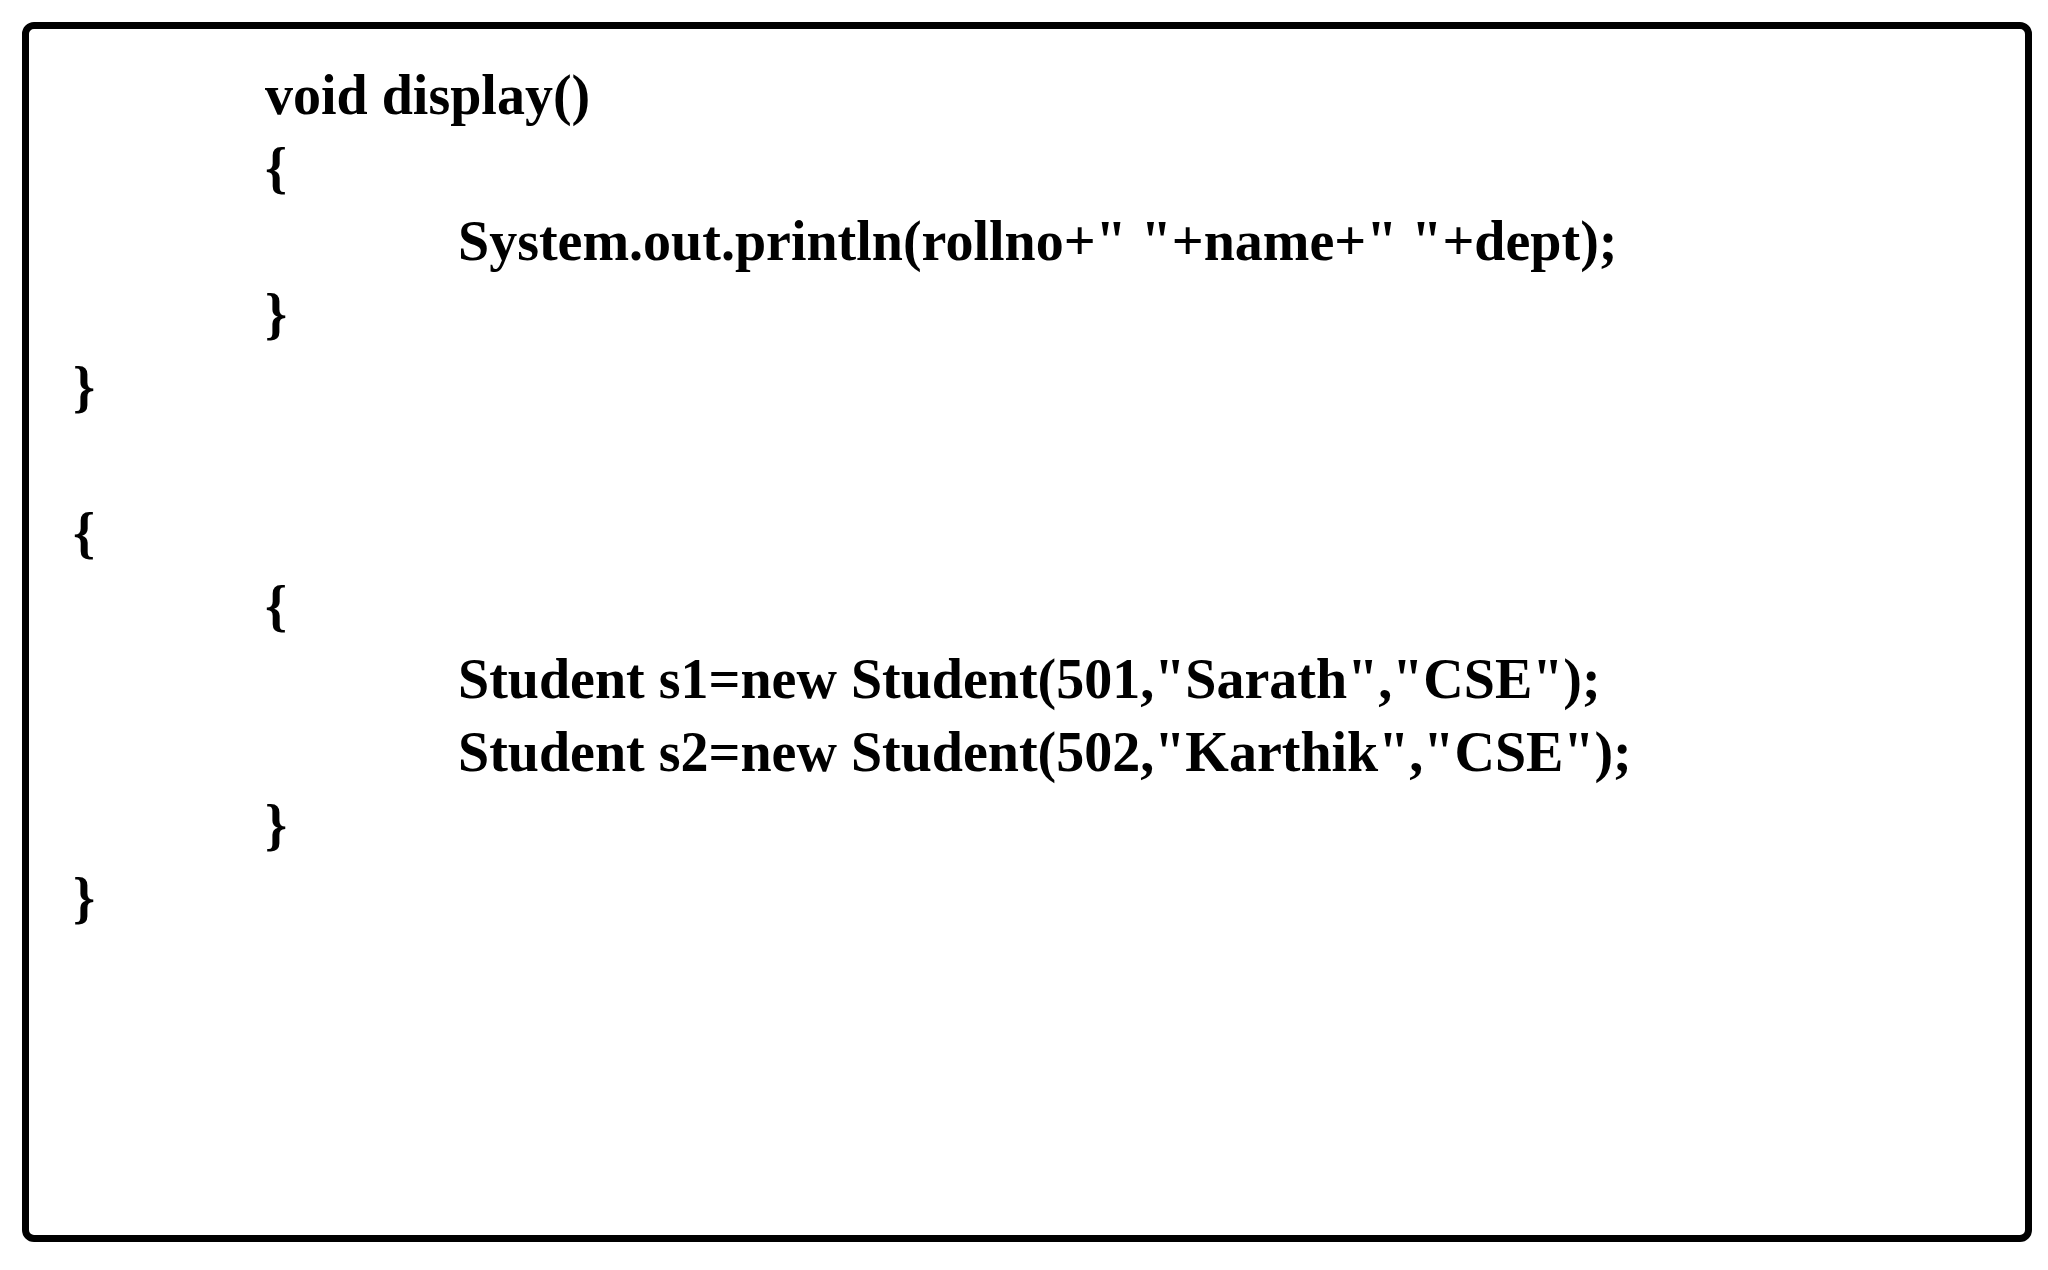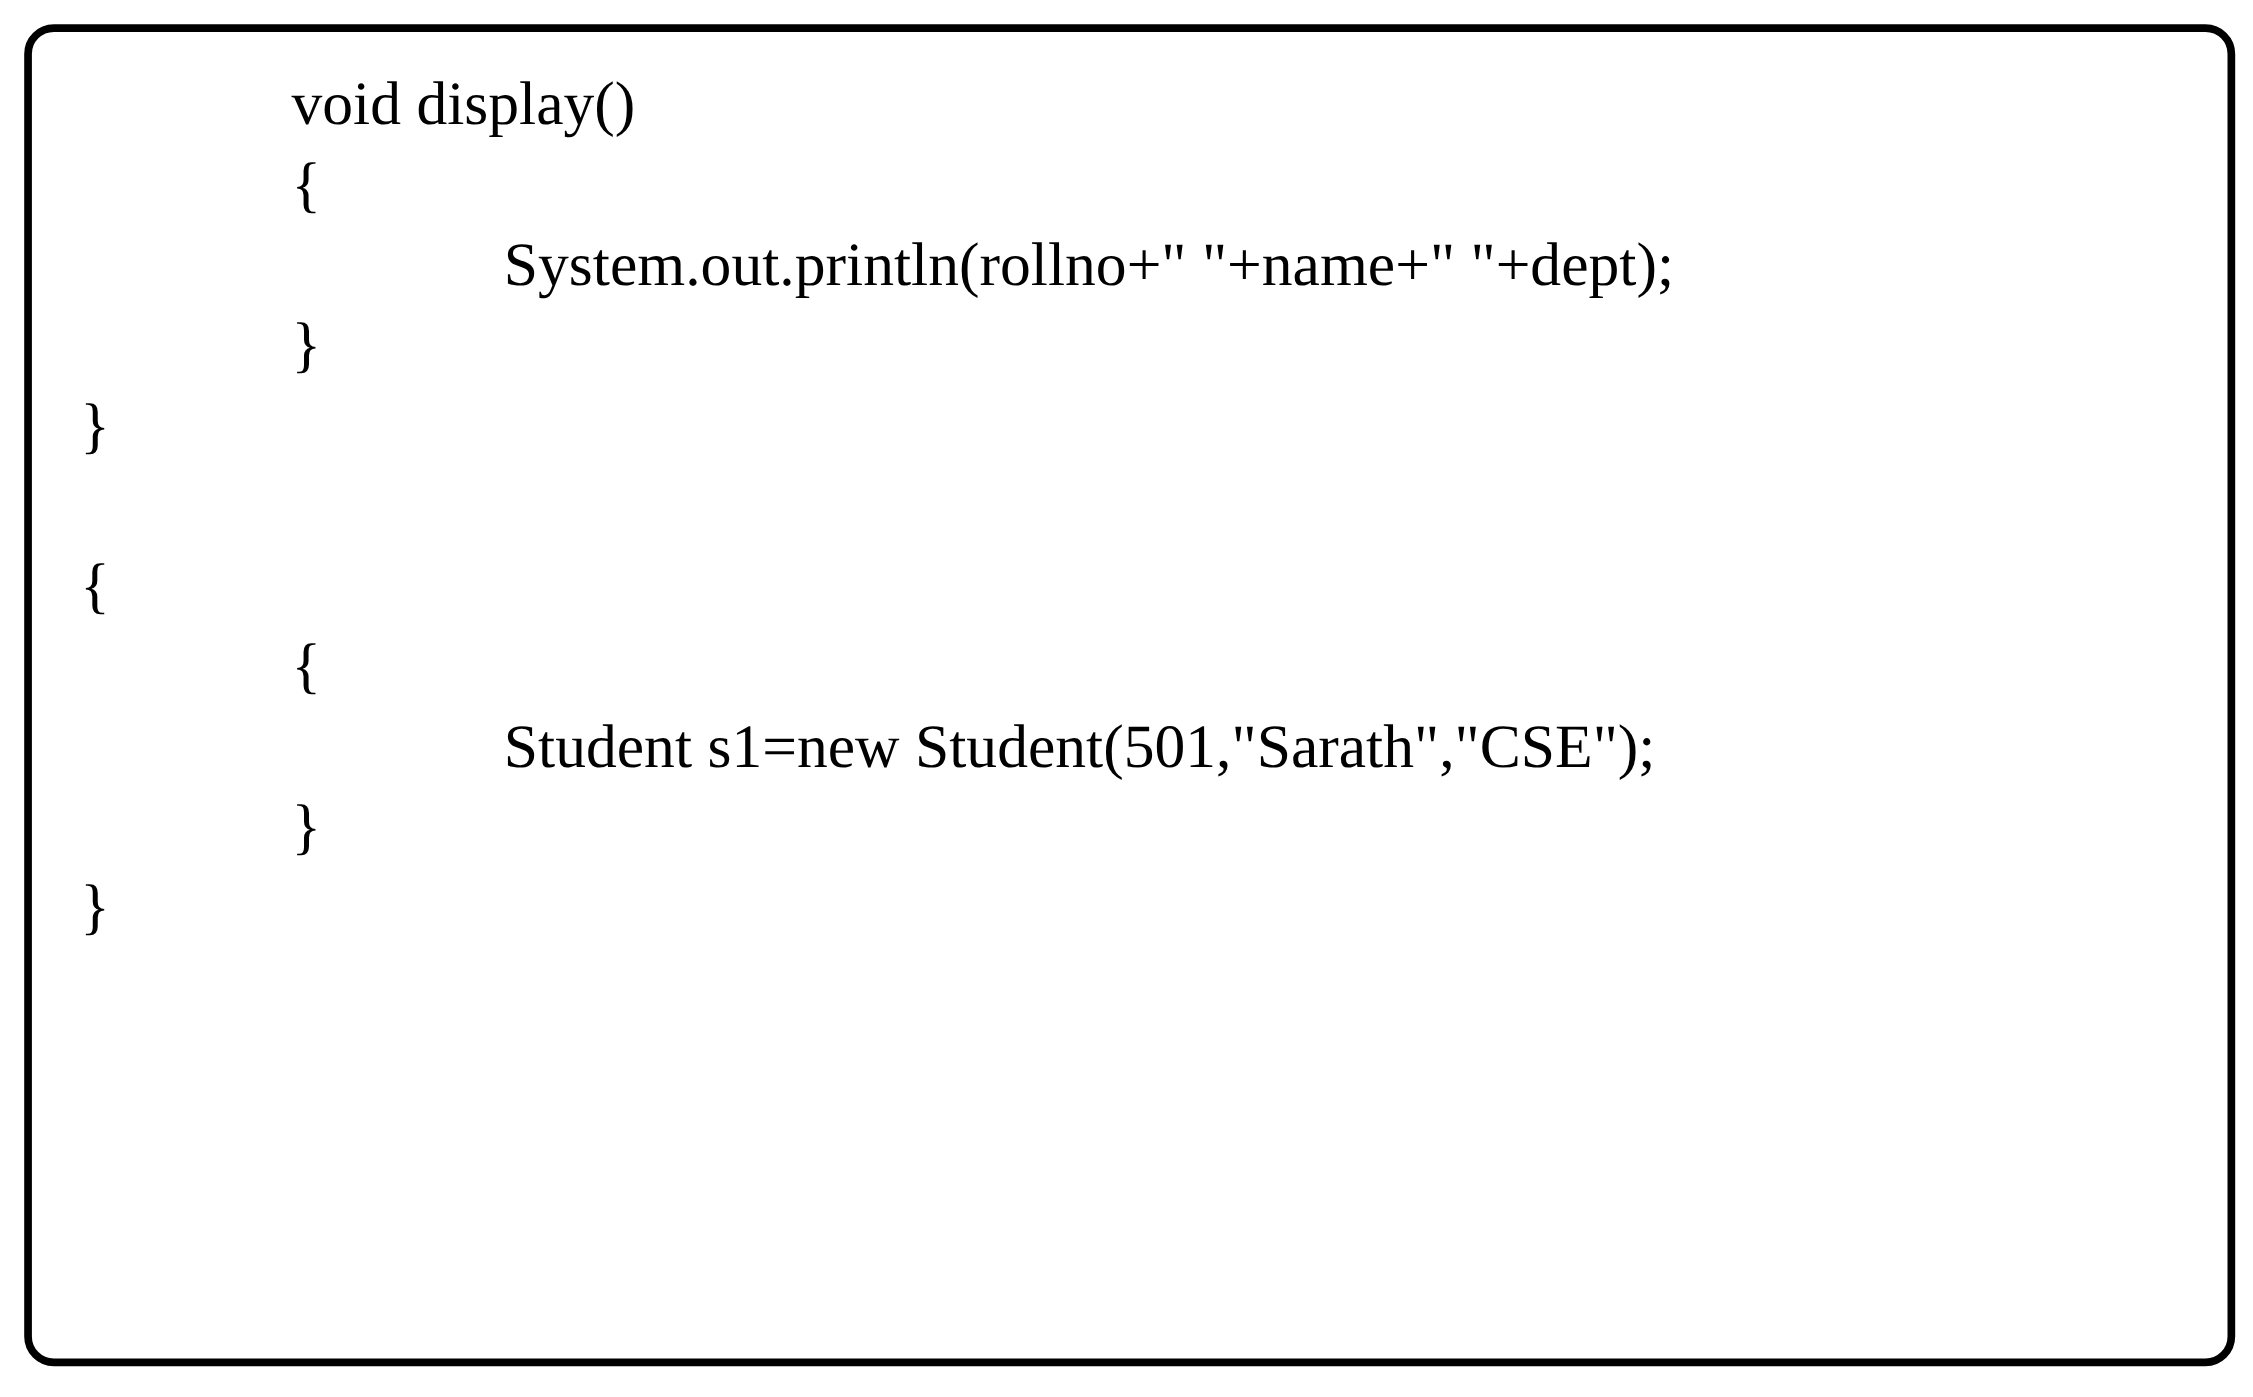--- a/index.html
+++ b/index.html
@@ -16,22 +16,23 @@
     font-family: "Liberation Serif", serif;
   }
   .code-frame {
     position: absolute;
     left: 22px;
     top: 22px;
     width: 2010px;
     height: 1220px;
     box-sizing: border-box;
     border: 7px solid var(--border-color, #000000);
-    border-radius: 27px;
+    border-radius: 12px;
     background: var(--bg-color, #ffffff);
+    font-weight: bold;
   }
   .code-lines {
     position: absolute;
     left: 0;
     top: 30px;
     right: 0;
   }
   .code-line {
     font-size: 56px;
     line-height: 73px;
@@ -52,17 +53,18 @@
     <div class="code-lines">
         <div class="code-line indent-1">void display()</div>
         <div class="code-line indent-1">{</div>
         <div class="code-line indent-2">System.out.println(rollno+" "+name+" "+dept);</div>
         <div class="code-line indent-1">}</div>
         <div class="code-line indent-0">}</div>
         <div class="code-line indent-0"></div>
         <div class="code-line indent-0">{</div>
         <div class="code-line indent-1">{</div>
         <div class="code-line indent-2">Student s1=new Student(501,"Sarath","CSE");</div>
+        <div class="code-line indent-2">Student s2=new Student(502,"Karthik","CSE");</div>
         <div class="code-line indent-1">}</div>
         <div class="code-line indent-0">}</div>
       </div>
   </div>
 </div>
 
 </body></html>

